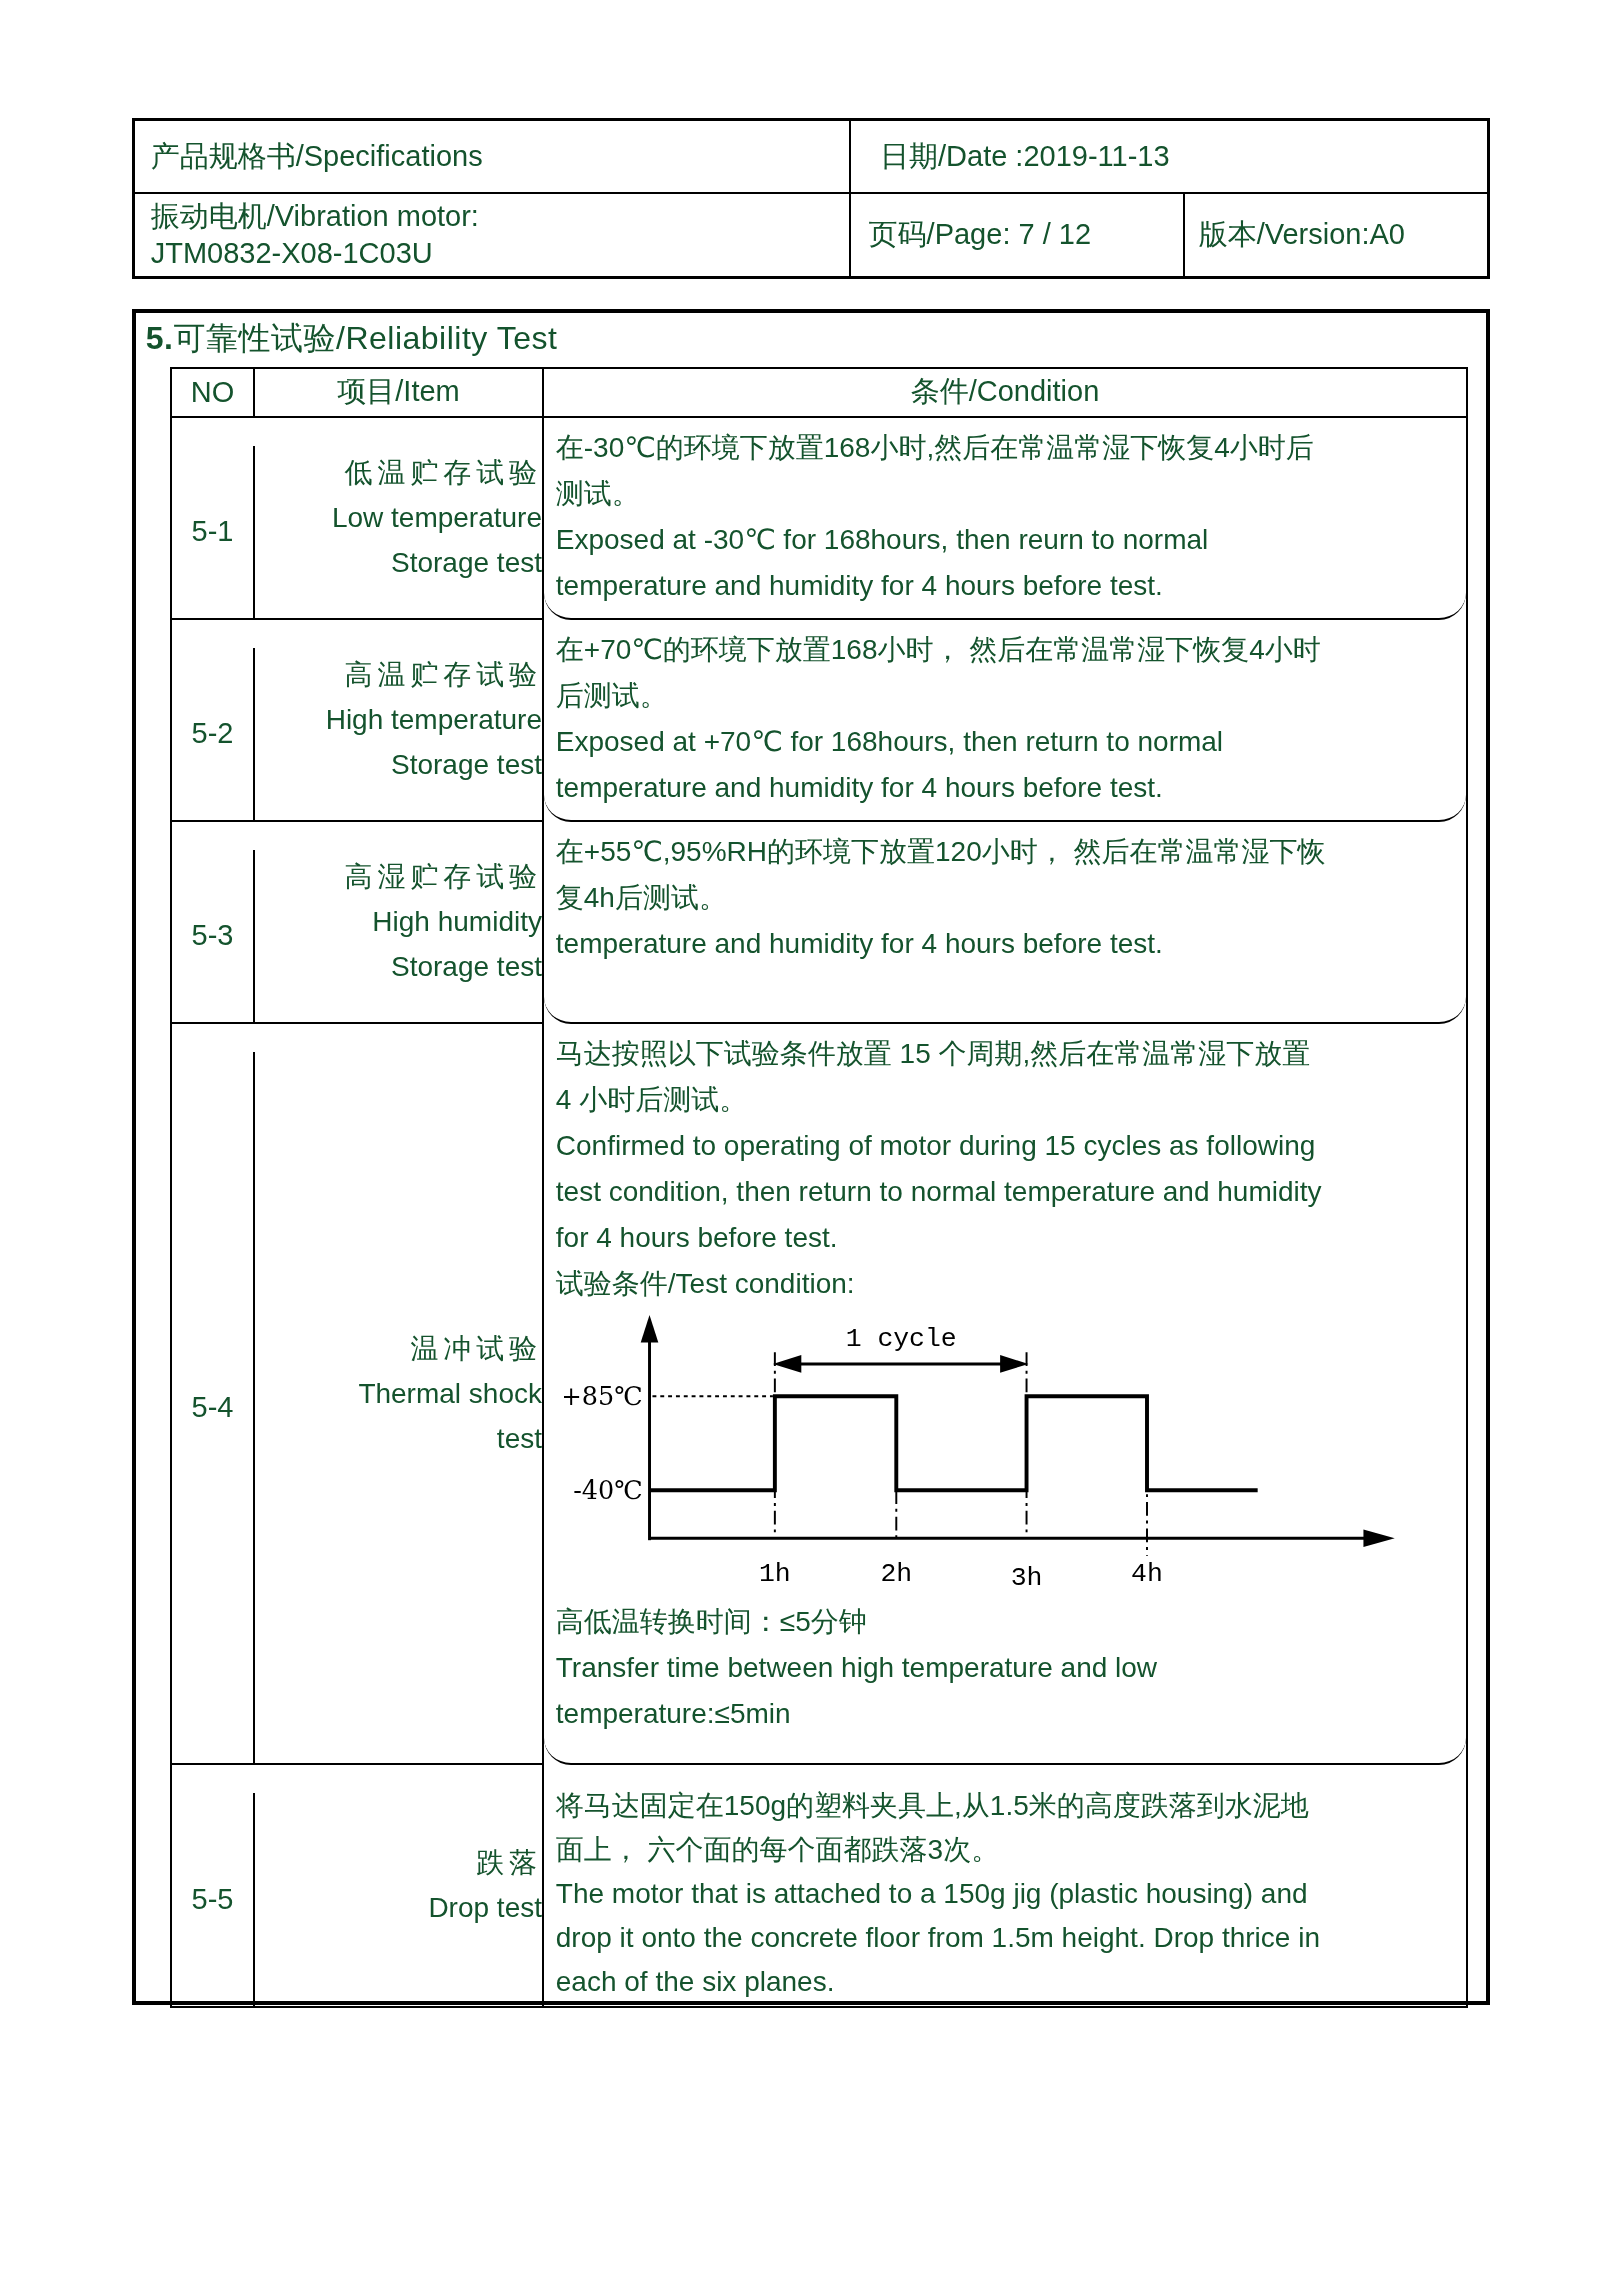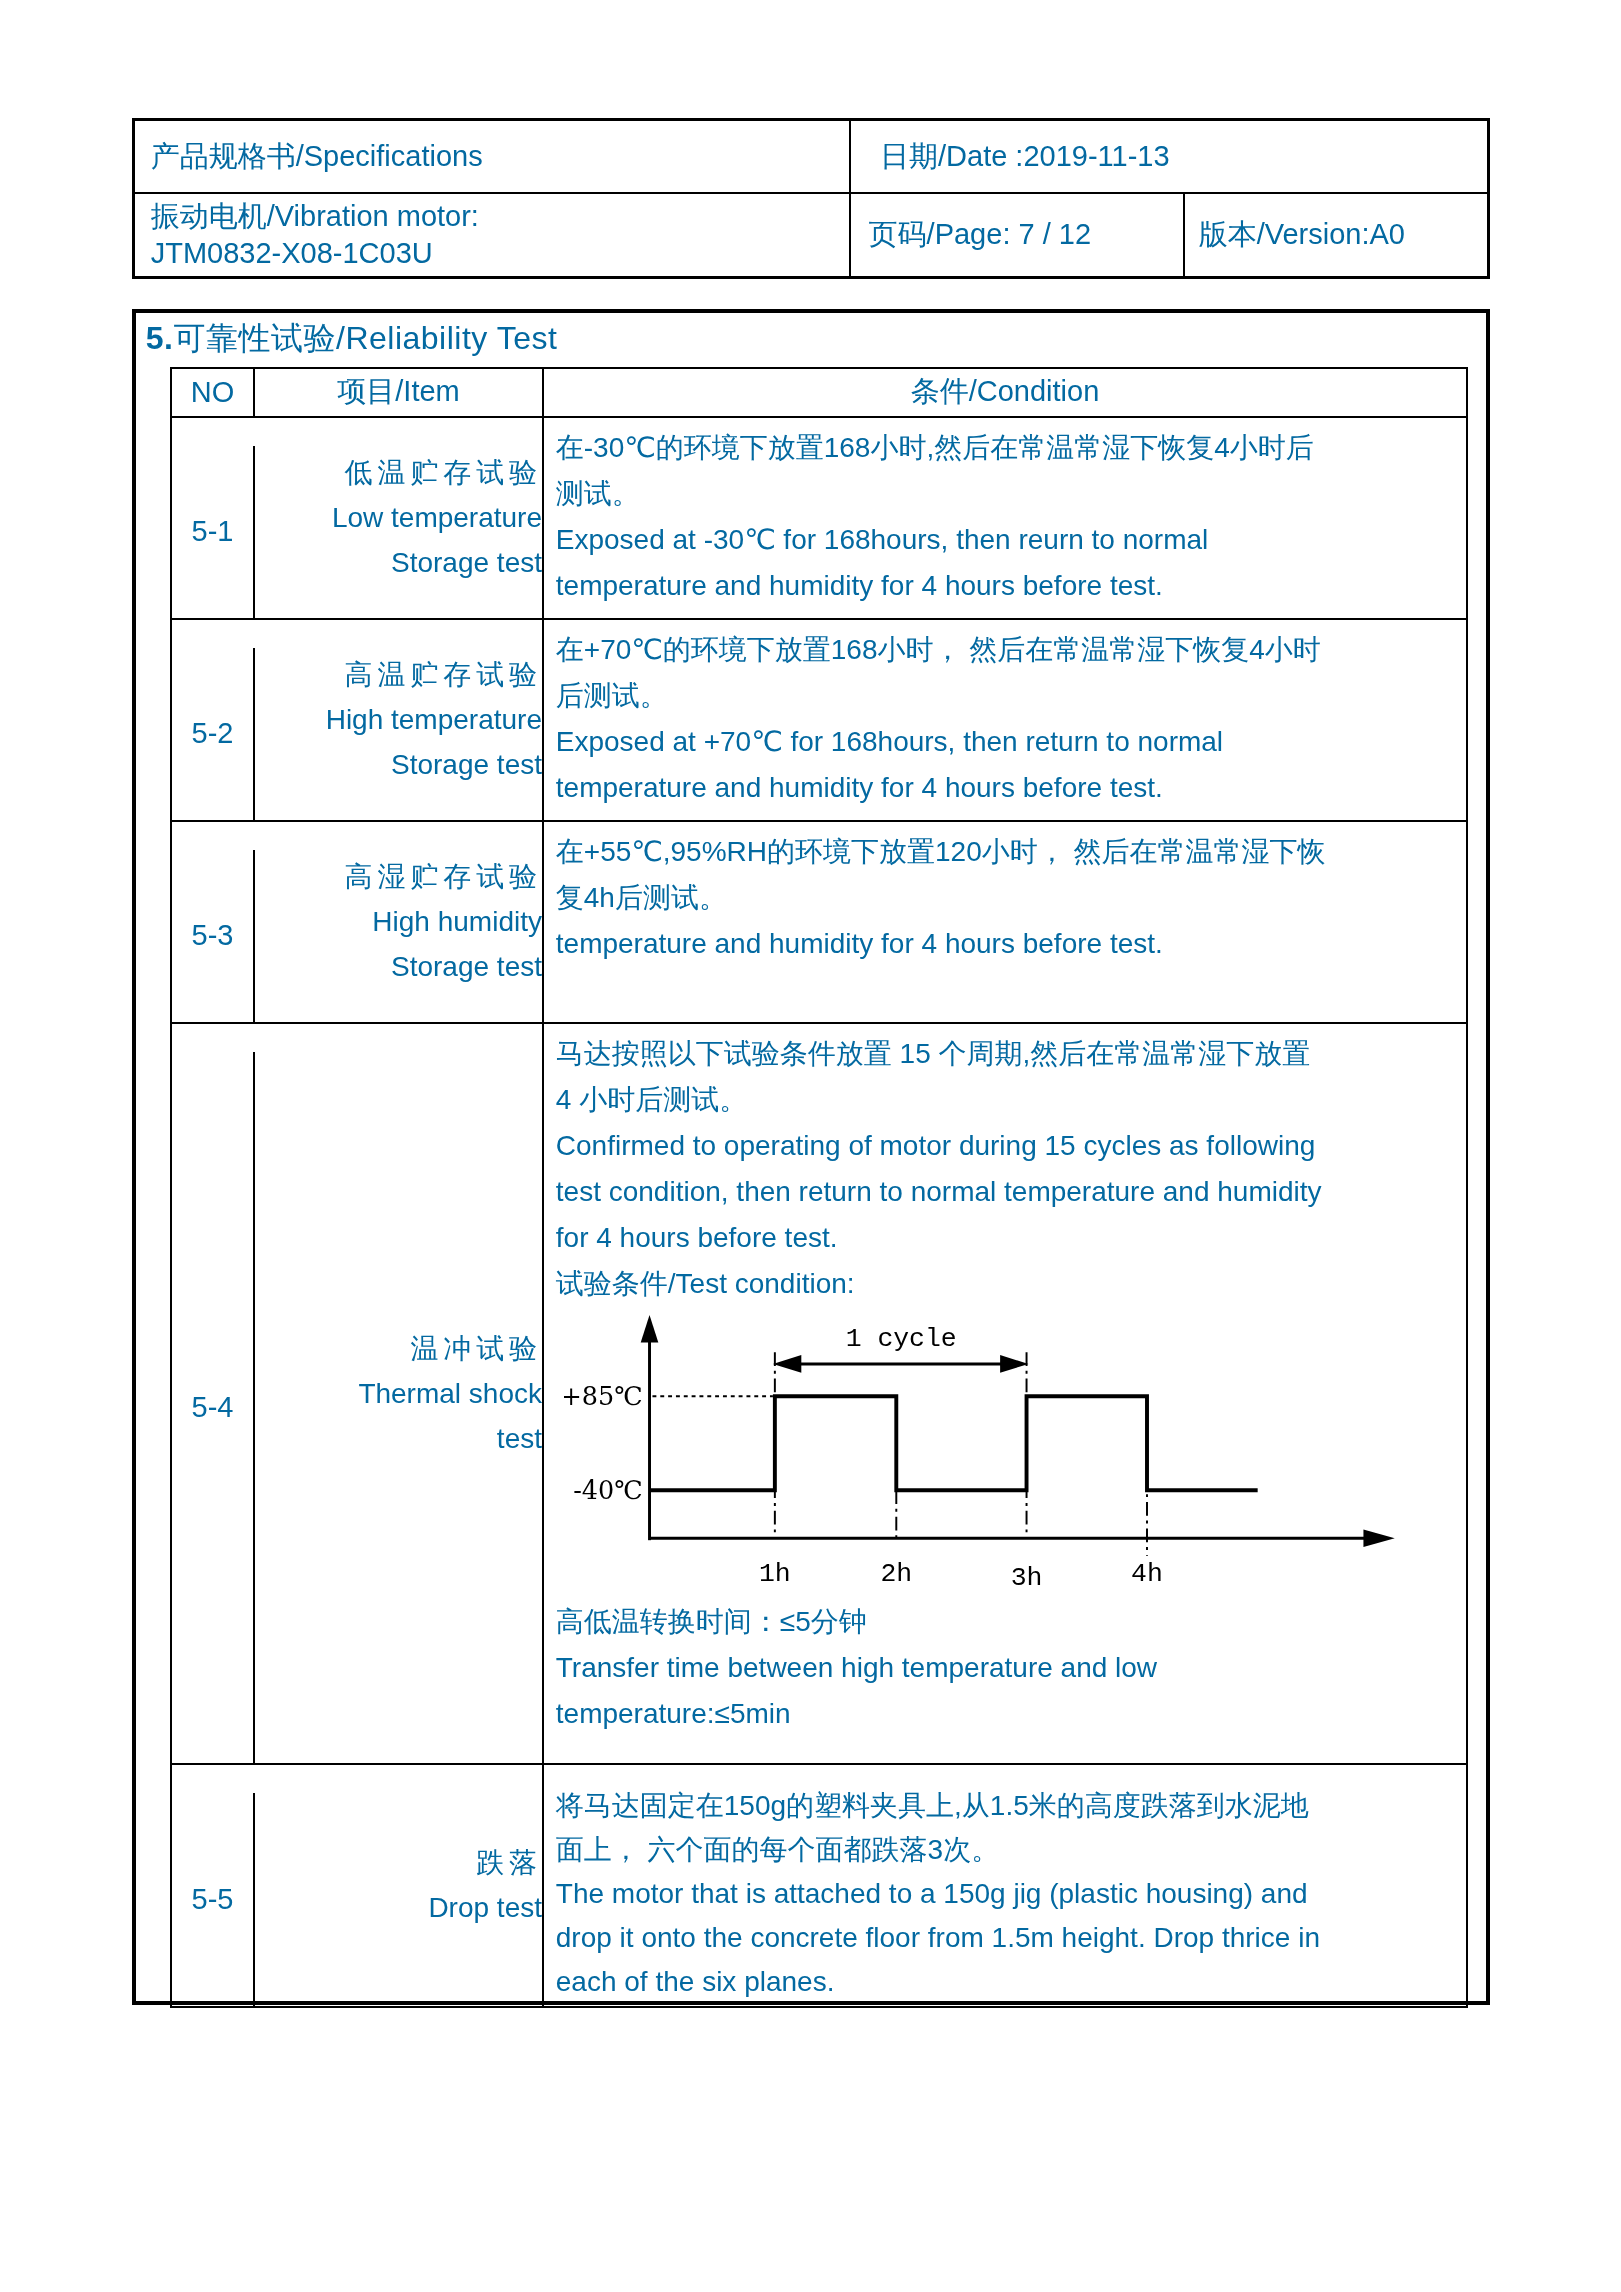--- a/index.html
+++ b/index.html
@@ -1,19 +1,19 @@
 <!DOCTYPE html>
 <html><head>
 <meta charset="utf-8">
 <style>
   html,body{margin:0;padding:0;background:#ffffff;}
   .page{
     position:relative;
     width:1621px;height:2293px;
-    background:#ffffff;color:#0369a1;
+    background:#ffffff;color:#14532d;
     font-family:"Liberation Sans","DejaVu Sans",sans-serif;
     overflow:hidden;
   }
   
   .hdr-table{
     position:absolute;left:132px;top:118px;width:1358px;
     border:3.9px solid #000;box-sizing:border-box;
     display:grid;
     grid-template-columns:716px 334px auto;
     grid-template-rows:73px 82px;
@@ -39,21 +39,21 @@
     grid-template-columns:83px 289px auto;
     grid-template-rows:49px 202px 202px 202px 741px auto;
   }
   .cell{box-sizing:border-box;border-right:2.9px solid #000;border-bottom:2.9px solid #000;}
   .cell.last-col{border-right:none;}
   .cell.last-row{border-bottom:none;}
   .th{display:flex;align-items:center;justify-content:center;font-size:29px;}
   .no-cell{display:flex;align-items:center;justify-content:center;font-size:29px;margin-top:28px;}
   .item-cell{display:flex;flex-direction:column;align-items:flex-end;justify-content:center;font-size:28px;line-height:45px;text-align:center;}
   .item-zh{letter-spacing:4.9px;font-family:"Liberation Serif","DejaVu Serif",serif;}
-  .cond-cell{font-size:28px;line-height:46px;padding:6.9px 11.8px 2px 11.8px;text-align:left;}
+  .cond-cell{font-size:28px;line-height:46px;padding:6.9px 11.8px 2px 11.8px;text-align:left;border-radius:27px;}
   .tight .cond-cell, .cond-cell.tight{line-height:44px;padding-top:19px;}
   
   .tchart{display:block;margin:5.9px 0 2px 7.8px;}
   .tchart .axis{stroke:#000;stroke-width:3;fill:none;}
   .tchart .wave{stroke:#000;stroke-width:4;fill:none;}
   .tchart .dashdot{stroke:#000;stroke-width:2;fill:none;stroke-dasharray:14 5 3 5;}
   .tchart .dot{stroke:#000;stroke-width:2;fill:none;stroke-dasharray:4 4;}
   .tchart .arrhead{fill:#000;stroke:none;}
   .tchart text{fill:#000;}
   .tchart .mono{font-family:"Liberation Mono","DejaVu Sans Mono",monospace;font-size:27px;}

